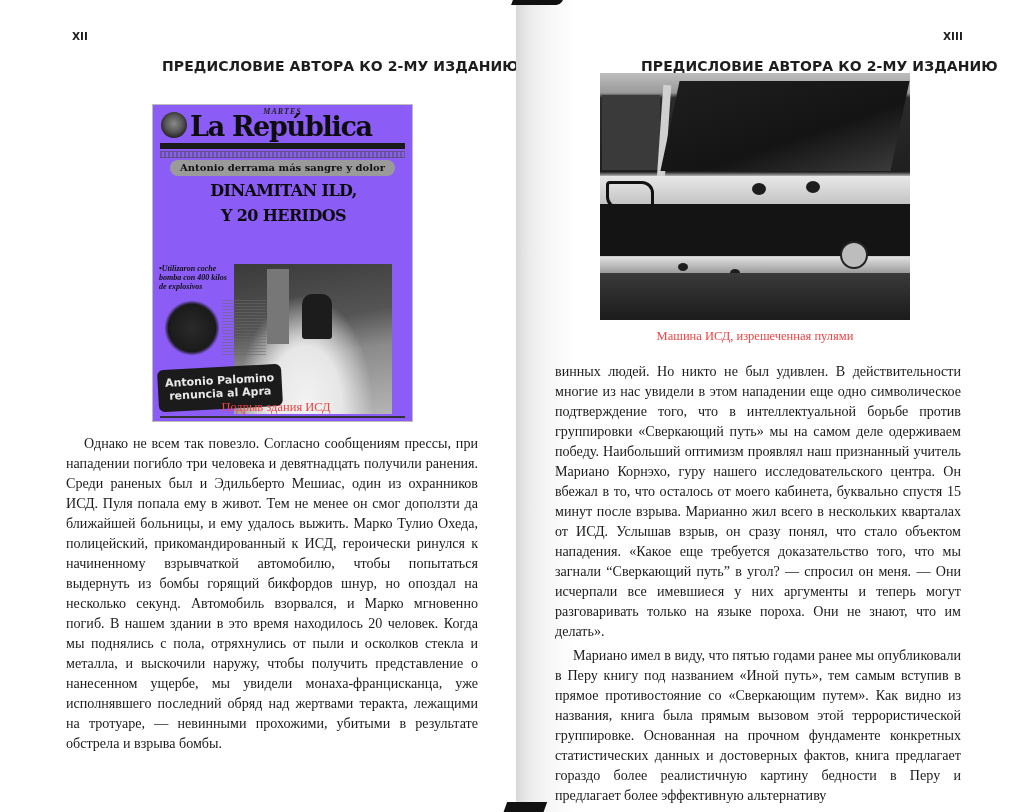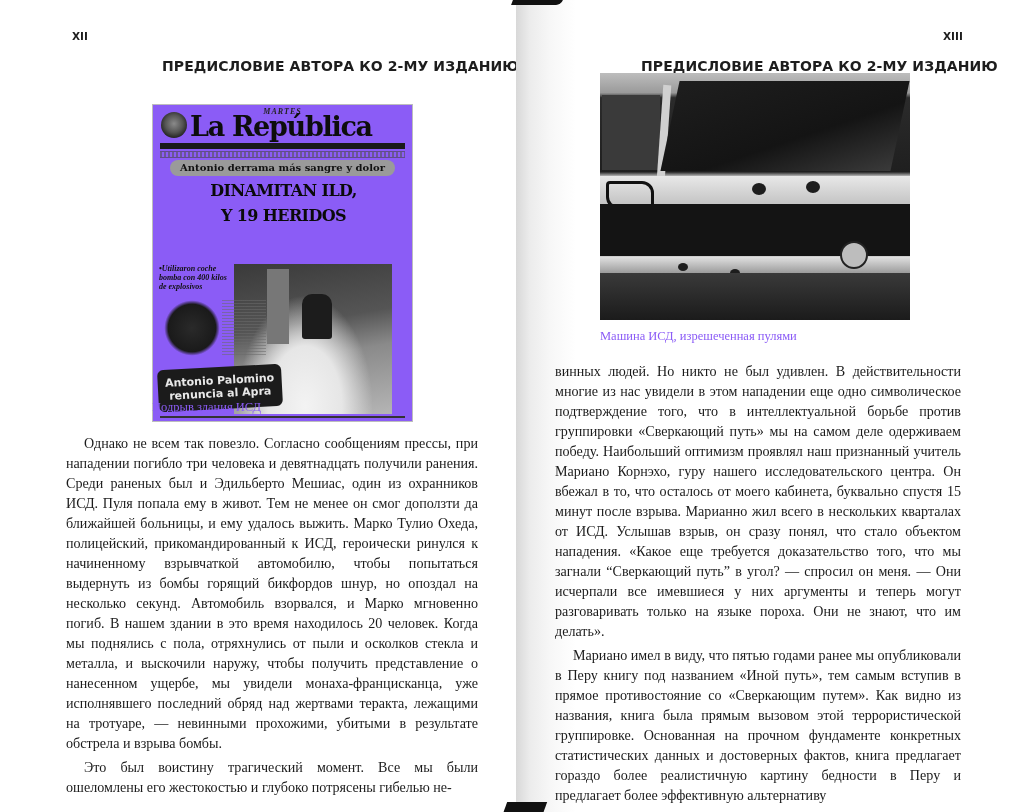--- a/index.html
+++ b/index.html
@@ -70,21 +70,21 @@
   .np-cols { position: absolute; left: 70px; top: 196px; width: 44px; height: 55px;
     background: repeating-linear-gradient(to bottom, #6a6a6a 0 1px, transparent 1px 3px); opacity: .55; }
   .np-badge { position: absolute; left: 6px; top: 263px; width: 124px; height: 42px;
     background: #1b1b1b; border-radius: 6px; transform: rotate(-3deg);
     text-align: center; color: #e8e8e8;
     font-family: "DejaVu Sans", "Liberation Sans", sans-serif; font-weight: bold;
     font-size: 11px; line-height: 13px; padding-top: 7px; box-sizing: border-box; }
   .np-bottom-rule { position: absolute; left: 8px; right: 8px; top: 312px; height: 2px; background: #333; }
 
   .caption {
-    position: absolute; font-size: 12.5px; color: #8b5cf6; white-space: nowrap;
+    position: absolute; font-size: 12.5px; color: #ef4444; text-align: center; white-space: nowrap;
   }
 
   
   .car-photo {
     position: absolute; left: 600px; top: 73px; width: 310px; height: 247px; overflow: hidden;
     background: linear-gradient(to bottom, #bdbdbd 0%, #9a9a9a 8%, #2b2b2b 10%, #1f1f1f 40%, #cfcfcf 42%, #e0e0e0 52%, #1a1a1a 58%, #2a2a2a 72%, #cfcfcf 74%, #b0b0b0 80%, #2c2c2c 86%, #1a1a1a 100%);
   }
   .car-window { position: absolute; left: 70px; top: 8px; width: 230px; height: 90px;
     background: linear-gradient(160deg, #1e1e1e 0, #141414 60%, #3a3a3a 100%); transform: skewX(-12deg); }
   .car-rear-window { position: absolute; left: 2px; top: 22px; width: 58px; height: 75px; background: #3a3a3a; }
@@ -117,39 +117,38 @@
 
   <div class="newspaper">
     <div class="np-day">MARTES</div>
     <div class="np-logo-seal"></div>
     <div class="np-title">La República</div>
     <div class="np-bar"></div>
     <div class="np-dateline"></div>
     <div class="np-kicker">Antonio derrama más sangre y dolor</div>
     <div class="np-headline">
       <div>DINAMITAN ILD,</div>
-      <div>Y 19 HERIDOS</div>
+      <div>Y 20 HERIDOS</div>
     </div>
     <div class="np-photo"></div>
     <div class="np-figure1"></div>
     <div class="np-figure2"></div>
     <div class="np-subhead">•Utilizaron coche bomba con 400 kilos de explosivos</div>
     <div class="np-starburst"></div>
     <div class="np-cols"></div>
     <div class="np-badge">
       <div>Antonio Palomino</div>
       <div>renuncia al Apra</div>
     </div>
     <div class="np-bottom-rule"></div>
   </div>
   <div class="caption" style="left:152px; top:400px; width:248px;font-family:Liberation Serif, serif;">Подрыв здания ИСД</div>
 
   <div class="text-block left-text">
     <p class="indent">Однако не всем так повезло. Согласно сообщениям прессы, при нападении погибло три человека и девятнадцать получили ранения. Среди раненых был и Эдильберто Мешиас, один из охранников ИСД. Пуля попала ему в живот. Тем не менее он смог доползти да ближайшей больницы, и ему удалось выжить. Марко Тулио Охеда, полицейский, прикомандированный к ИСД, героически ринулся к начиненному взрывчаткой автомобилю, чтобы попытаться выдернуть из бомбы горящий бикфордов шнур, но опоздал на несколько секунд. Автомобиль взорвался, и Марко мгновенно погиб. В нашем здании в это время находилось 20 человек. Когда мы поднялись с пола, отряхнулись от пыли и осколков стекла и металла, и выскочили наружу, чтобы получить представление о нанесенном ущербе, мы увидели монаха-францисканца, уже исполнявшего последний обряд над жертвами теракта, лежащими на тротуаре, — невинными прохожими, убитыми в результате обстрела и взрыва бомбы.</p>
-    <p class="indent">Это был воистину трагический момент. Все мы были ошеломлены его жестокостью и глубоко потрясены гибелью не-</p>
   </div>
 </div>
 
 <div class="page page-right">
   <div class="running-head" style="left:125px;">ПРЕДИСЛОВИЕ АВТОРА КО 2-МУ ИЗДАНИЮ</div>
   <div class="folio" style="left:427px;">XIII</div>
 </div>
 
 <div class="car-photo">
   <div class="car-rear-window"></div>

